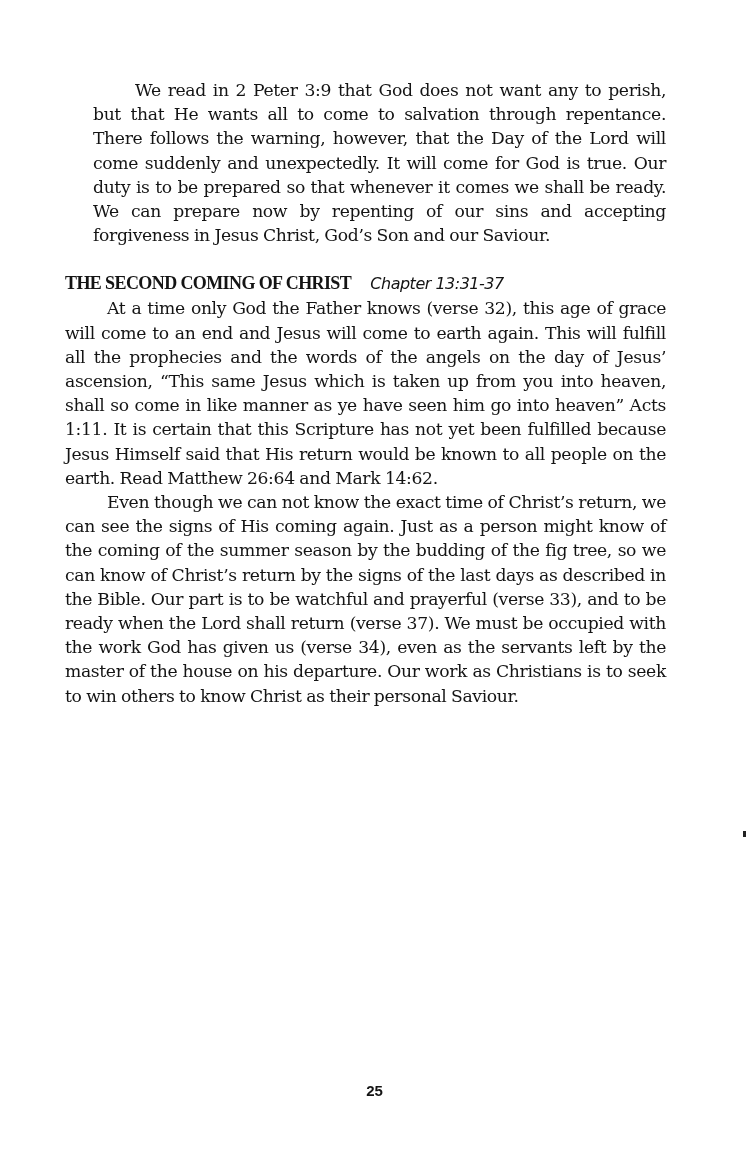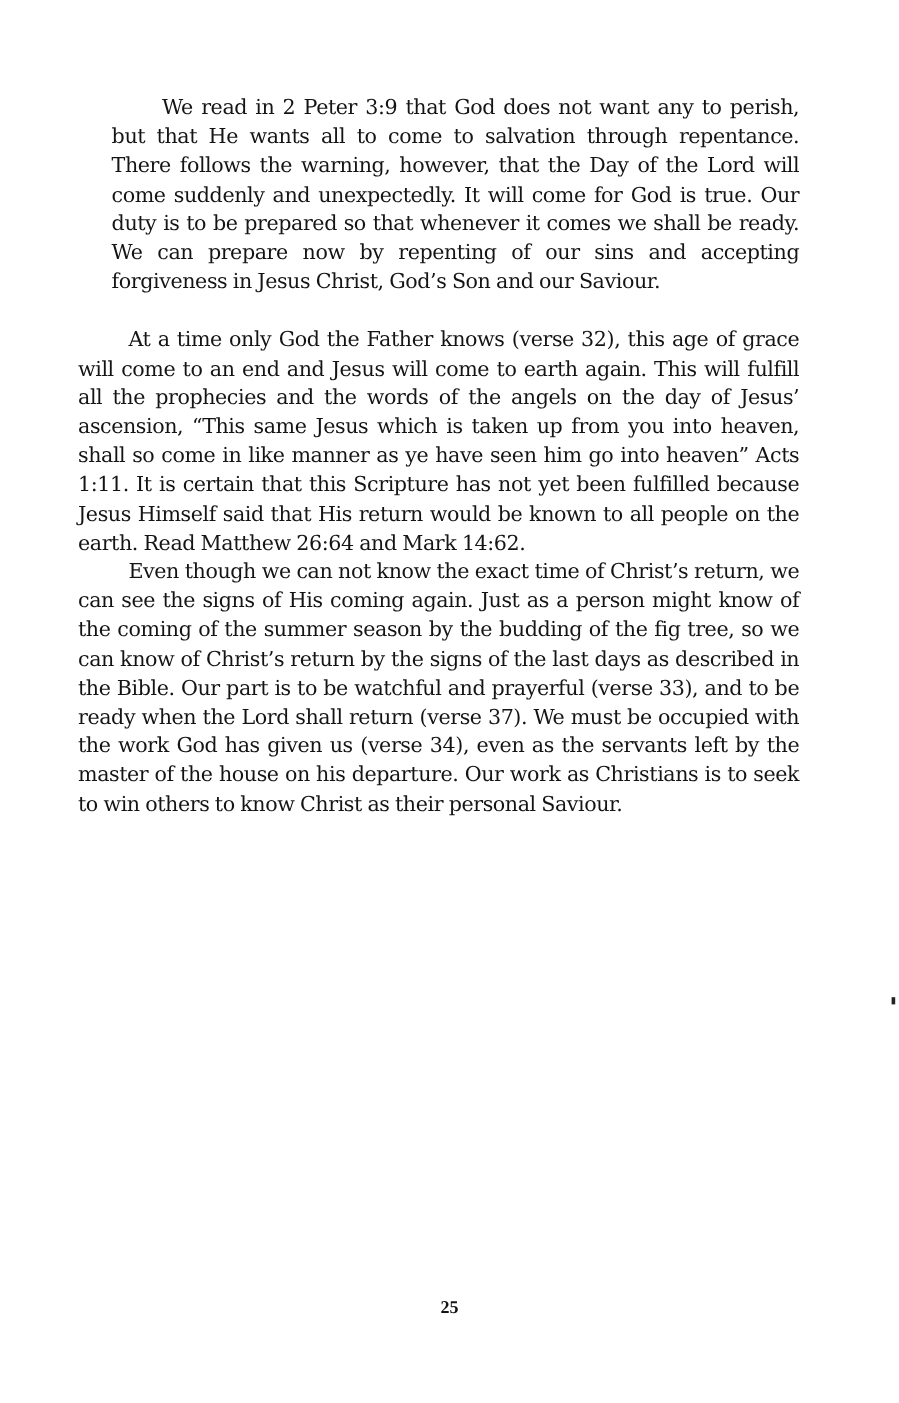--- a/index.html
+++ b/index.html
@@ -53,39 +53,43 @@
       font-family: "DejaVu Sans", "Liberation Sans", sans-serif;
       font-size: 16px;
       letter-spacing: -0.5px;
     }
     .page-number {
       position: absolute;
       left: 0;
       width: 749px;
       top: 1082px;
       text-align: center;
-      font-family: Liberation Serif, serif;
+      font-family: Liberation Sans, sans-serif;
       font-weight: bold;
       font-size: 15px;
     }
     .speck {
       position: absolute;
       left: 743px;
       top: 831px;
       width: 3px;
       height: 6px;
       background: #222;
     }
   </style>
 </head>
 <body>
 
 <div class="page-body">
   <p class="para first">We read in 2 Peter 3:9 that God does not want any to perish, but that He wants all to come to salvation through repentance. There follows the warning, however, that the Day of the Lord will come suddenly and unexpectedly. It will come for God is true. Our duty is to be prepared so that whenever it comes we shall be ready. We can prepare now by repenting of our sins and accepting forgiveness in Jesus Christ, God’s Son and our Saviour.</p>
 
+  <p class="section-heading">
+    <span class="heading-title">THE SECOND COMING OF CHRIST</span>
+    <span class="heading-ref">Chapter 13:31-37</span>
+  </p>
 
   <p class="para">At a time only God the Father knows (verse 32), this age of grace will come to an end and Jesus will come to earth again. This will fulfill all the prophecies and the words of the angels on the day of Jesus’ ascension, “This same Jesus which is taken up from you into heaven, shall so come in like manner as ye have seen him go into heaven” Acts 1:11. It is certain that this Scripture has not yet been fulfilled because Jesus Himself said that His return would be known to all people on the earth. Read Matthew 26:64 and Mark 14:62.</p>
 
   <p class="para">Even though we can not know the exact time of Christ’s return, we can see the signs of His coming again. Just as a person might know of the coming of the summer season by the budding of the fig tree, so we can know of Christ’s return by the signs of the last days as described in the Bible. Our part is to be watchful and prayerful (verse 33), and to be ready when the Lord shall return (verse 37). We must be occupied with the work God has given us (verse 34), even as the servants left by the master of the house on his departure. Our work as Christians is to seek to win others to know Christ as their personal Saviour.</p>
 </div>
 
 <div class="speck"></div>
 
 <div class="page-number">25</div>
 

